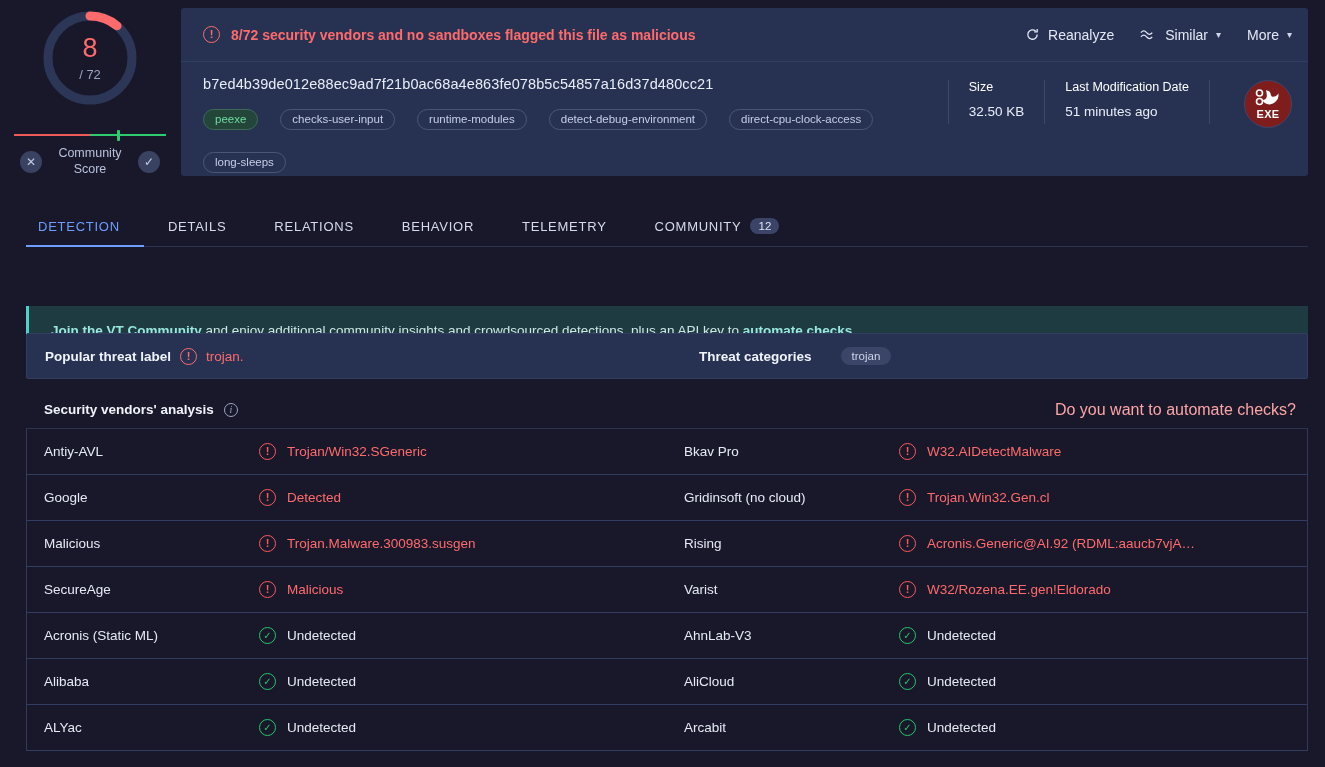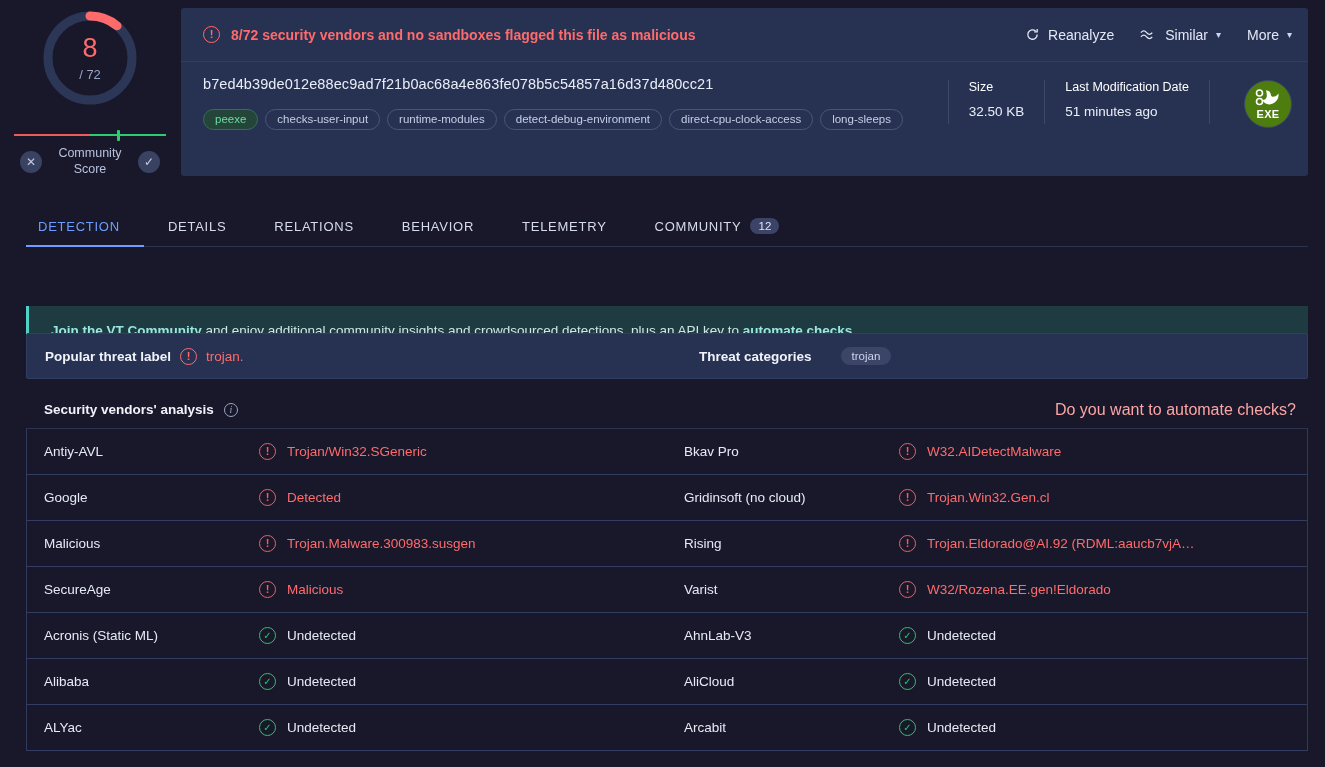--- a/index.html
+++ b/index.html
@@ -74,36 +74,36 @@
     display: flex; align-items: center; gap: 8px;
     color: #e3e8f5; font-size: 14px; cursor: pointer;
   }
   .ico { display: inline-flex; align-items: center; }
   .chev { font-size: 10px; color: #cdd5ea; }
 
   .card-body { display: flex; padding: 14px 16px 0 22px; }
   .file-info { flex: 1 1 auto; min-width: 0; }
   .hash { font-size: 14.5px; color: #e9edf7; letter-spacing: .1px; }
   .fname { font-size: 14.5px; color: #e9edf7; margin-top: 13px; }
-  .tags { display: flex; gap: 7px; margin-top: 17px; flex-wrap: wrap; }
+  .tags { display: flex; gap: 22px; margin-top: 17px; flex-wrap: wrap; }
   .tag {
     border: 1px solid #4a5578; border-radius: 11px;
     padding: 3px 11px 4px; font-size: 11.5px; color: #c6cee6;
     background: transparent; white-space: nowrap;
   }
   .tag.green { color: #6ddba0; border-color: #3d6a56; background: #24453a; }
 
   .meta { display: flex; align-items: flex-start; padding-top: 4px; }
   .divider-v { width: 1px; height: 44px; background: #3d4868; margin: 0 20px; }
   .meta-cell { min-width: 0; }
   .meta-k { font-size: 12.5px; color: #ffffff; white-space: nowrap; }
   .meta-v { font-size: 13.5px; color: #e9edf7; margin-top: 10px; white-space: nowrap; }
   .exe-badge {
     width: 48px; height: 48px; border-radius: 50%;
-    background: #4d7c0f; border: 1px solid #3e4straight;
+    background: #7f1d1d; border: 1px solid #3e4straight;
     display: flex; flex-direction: column; align-items: center; justify-content: center;
     margin-left: 14px; flex: 0 0 auto; border: 1px solid #3b4straight;
   }
   .exe-badge { border: 1px solid #3c466b; }
   .exe-label { font-size: 11px; font-weight: bold; color: #fff; letter-spacing: .4px; margin-top: -1px; }
 
   
   .tabs {
     position: absolute; left: 26px; top: 203px; width: 1282px; height: 44px;
     display: flex; align-items: flex-end; gap: 0;
@@ -380,21 +380,21 @@
           <div class="vname">Malicious</div>
           <div class="vres bad">
             <span class="ic-bad">!</span>
             <span>Trojan.Malware.300983.susgen</span>
           </div>
         </div>
         <div class="vcell">
           <div class="vname">Rising</div>
           <div class="vres bad">
             <span class="ic-bad">!</span>
-            <span>Trojan.Eldorado@AI.92 (RDML:aaucb7vjA…</span>
+            <span>Acronis.Generic@AI.92 (RDML:aaucb7vjA…</span>
           </div>
         </div>
       </div>
       <div class="vrow">
         <div class="vcell">
           <div class="vname">SecureAge</div>
           <div class="vres bad">
             <span class="ic-bad">!</span>
             <span>Malicious</span>
           </div>

